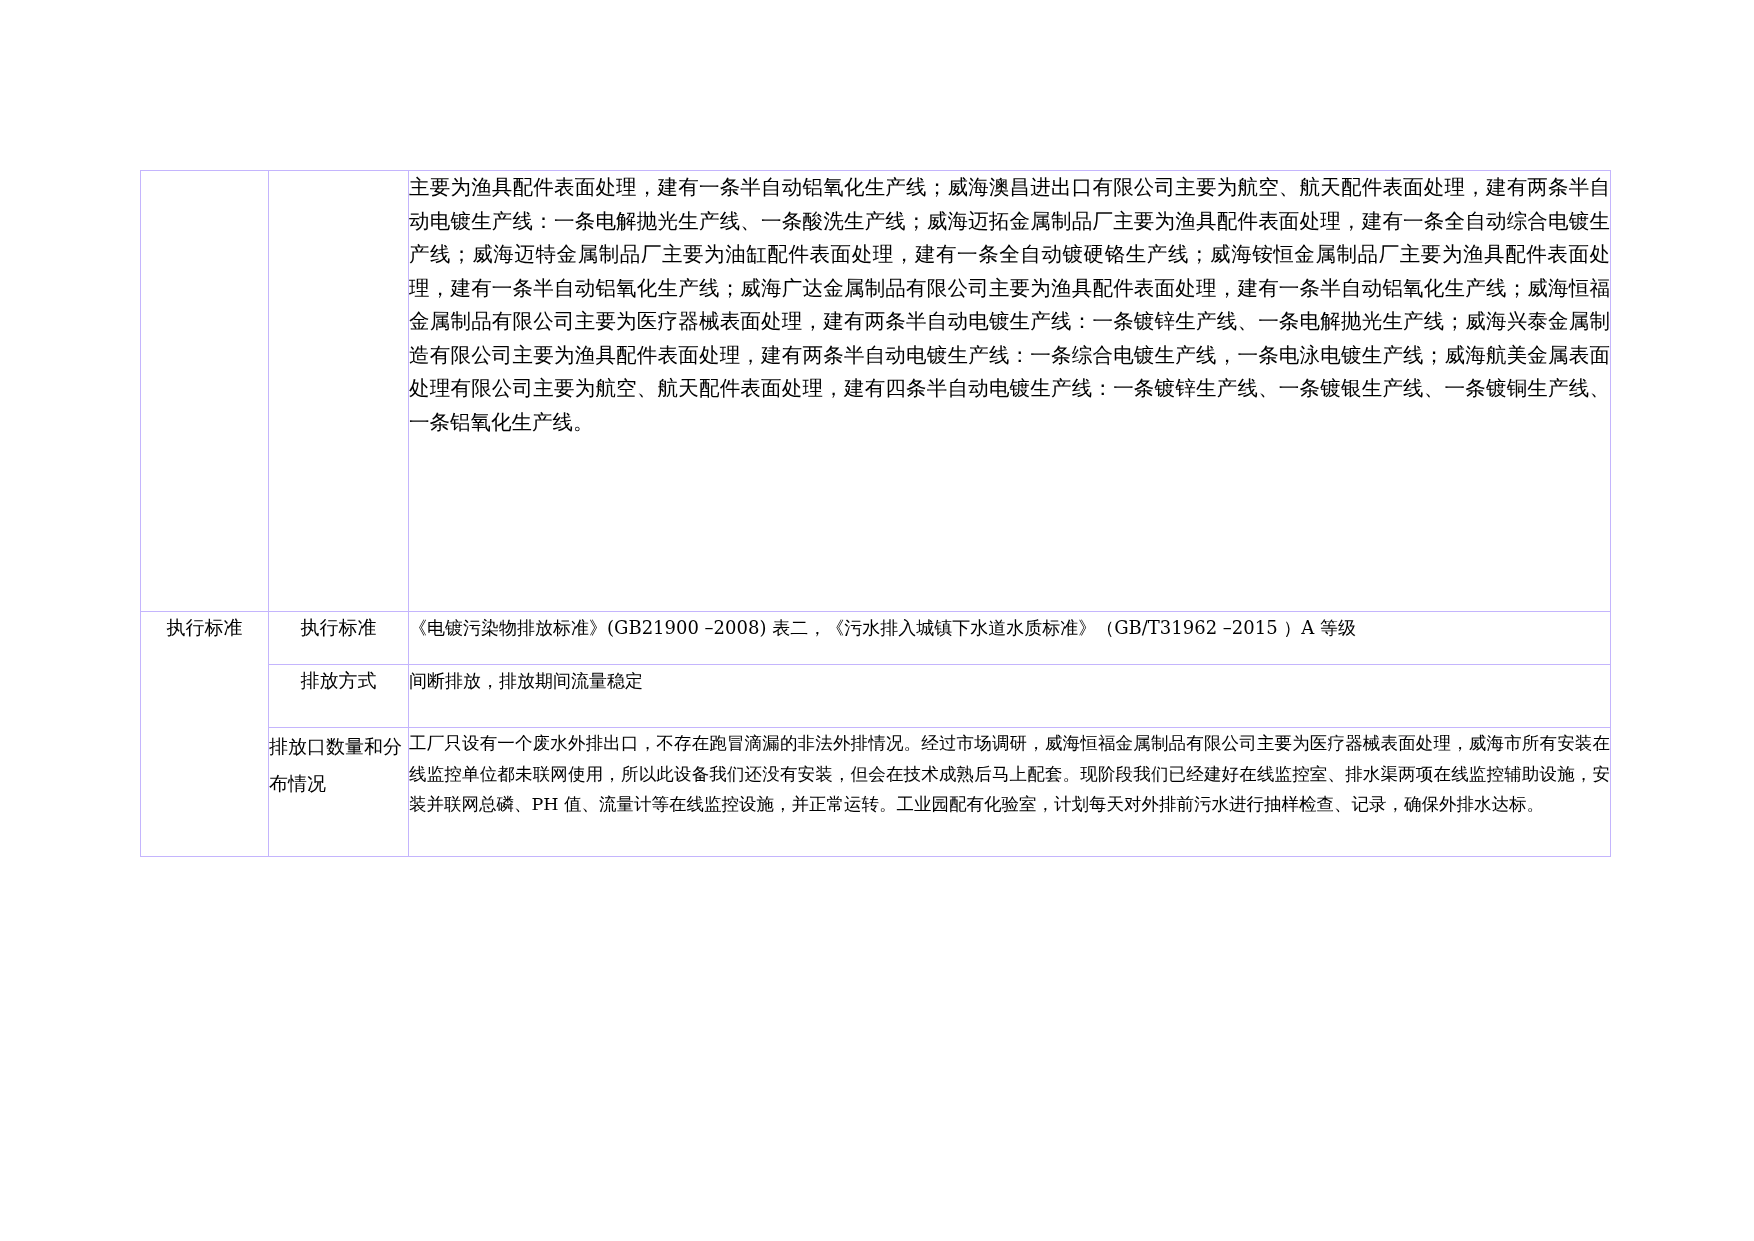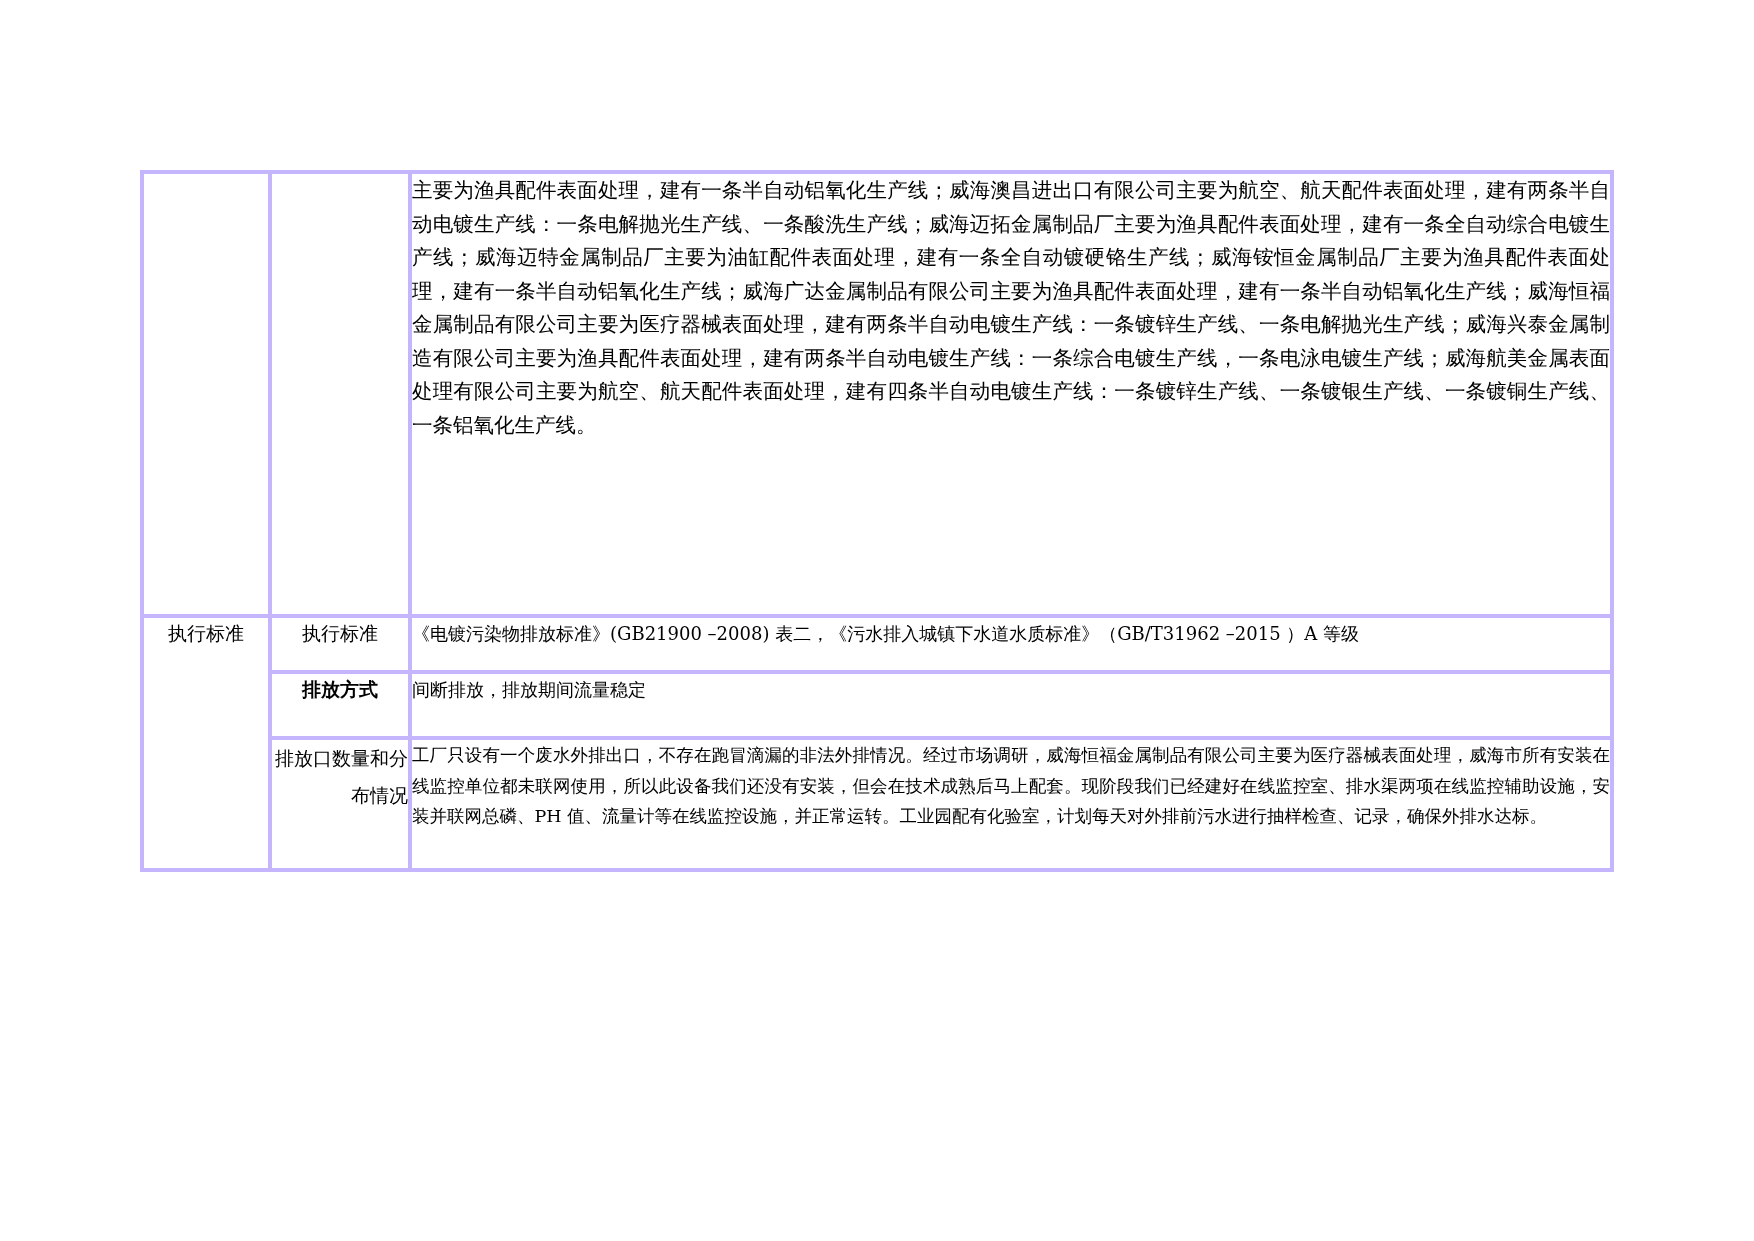--- a/index.html
+++ b/index.html
@@ -22,21 +22,21 @@
   }
   .doc-table {
     position: absolute;
     left: 140px;
     top: 170px;
     width: 1470px;
     border-collapse: collapse;
     table-layout: fixed;
   }
   .doc-table td {
-    border: 4px solid #c4b5fd;
+    border: 1px solid #c4b5fd;
     vertical-align: top;
     padding: 0;
   }
   
   .col-a { width: 128px; }
   .col-b { width: 140px; }
   .col-c { width: 1202px; }
 
   
   .big-text {
@@ -59,38 +59,38 @@
     font-size: 19px;
     line-height: 30px;
     vertical-align: middle;
     font-family: "DejaVu Serif", "Liberation Serif", serif;
   }
   .label-vmid {
     vertical-align: middle;
   }
   .label-block {
     display: block;
-    text-align: right;
+    text-align: left;
     font-size: 19px;
     line-height: 37px;
   }
   .body-text {
     font-size: 18px;
     line-height: 31px;
     text-align: justify;
     text-justify: inter-ideograph;
     padding: 10px 8px 10px 10px;
     font-family: "DejaVu Serif", "Liberation Serif", serif;
   }
   .body-text-small {
     font-size: 17.5px;
     line-height: 30.5px;
   }
   .row-std { height: 52px; }
-  .row-mode { height: 62px; font-weight: bold; }
+  .row-mode { height: 62px; }
   .row-outlet { height: 128px; }
 
   .vmid { vertical-align: middle; margin-left: 8px; }
   .pad-left-extra { padding-left: 18px; }
 </style>
 </head>
 <body>
 
 <div class="page">
 

